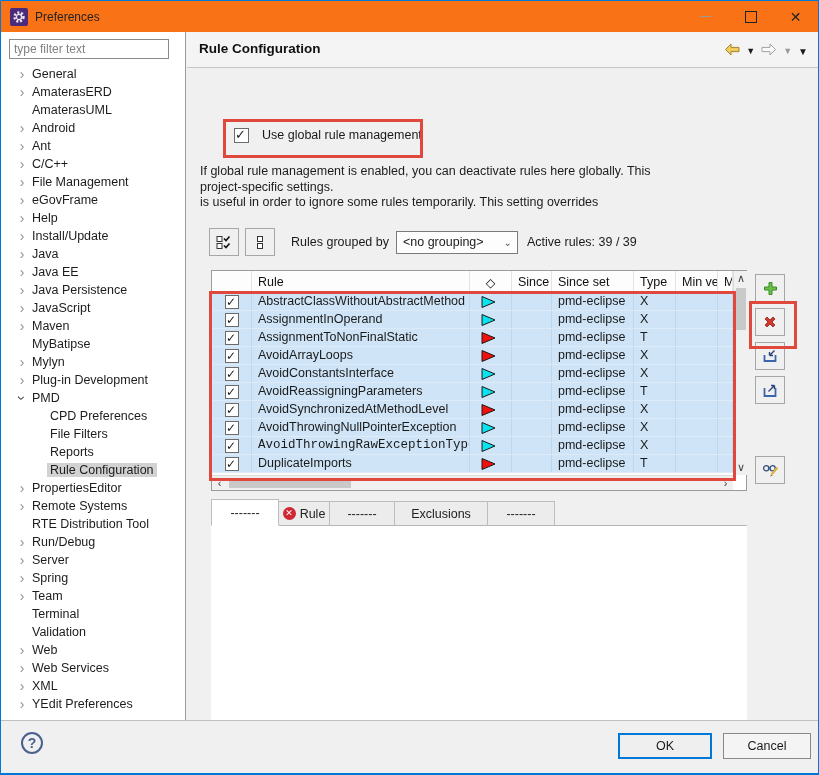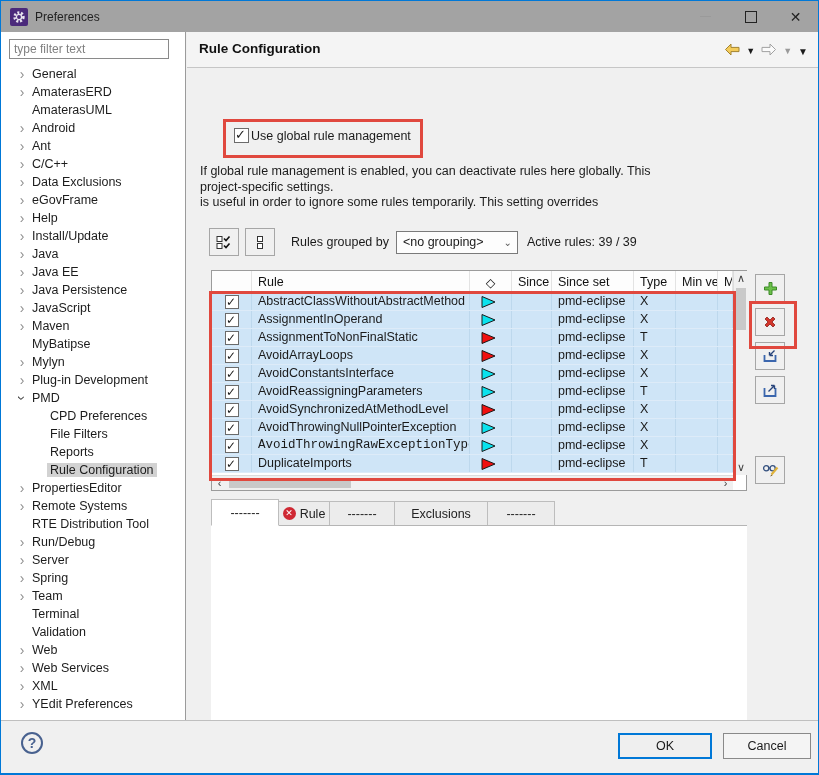--- a/index.html
+++ b/index.html
@@ -1,19 +1,19 @@
 <!DOCTYPE html>
 <html><head>
 <meta charset="utf-8">
 <style>
   html,body{margin:0;padding:0;background:#d8d8d8;font-family:"Liberation Sans","DejaVu Sans",sans-serif;}
   .window{position:relative;width:819px;height:775px;background:#f0f0f0;border:1px solid #0078d7;
           border-bottom-width:2px;box-sizing:border-box;overflow:hidden;font-size:13px;color:#1a1a1a;}
   
-  .titlebar{position:absolute;left:0;top:0;right:0;height:31px;background:#a3a3a3;display:flex;align-items:center;}
+  .titlebar{position:absolute;left:0;top:0;right:0;height:31px;background:#f97316;display:flex;align-items:center;}
   .app-icon{width:18px;height:18px;margin:0 7px 0 9px;background:#4b2a7b;border-radius:2px;display:flex;align-items:center;justify-content:center;}
   .title-text{font-size:12px;color:#222;}
   .win-controls{margin-left:auto;display:flex;height:31px;}
   .win-btn{width:45px;height:31px;display:flex;align-items:center;justify-content:center;color:#222;}
   .glyph-min{width:11px;height:1px;background:#9a9a9a;}
   .glyph-max{width:10px;height:10px;border:1px solid #222;}
   .glyph-close{font-size:14px;line-height:1;}
   
   .sidebar{position:absolute;left:0;top:31px;width:185px;bottom:53px;background:#fff;border-right:1px solid #9b9b9b;box-sizing:border-box;overflow:hidden;}
   .filter-box{display:block;margin:7px 10px 0 8px;width:160px;height:20px;border:1px solid #8a8a8a;box-sizing:border-box;
@@ -30,21 +30,21 @@
   .mainpanel{position:absolute;left:186px;top:31px;right:0;bottom:53px;}
   .panel-header{position:relative;height:35px;background:#f4f4f4;border-bottom:1px solid #c6c6c6;}
   .panel-title{position:absolute;left:12px;top:9px;font-weight:bold;font-size:13.5px;color:#111;}
   .nav{position:absolute;right:10px;top:11px;display:flex;align-items:center;gap:6px;}
   .tri{font-size:9px;color:#1a1a1a;line-height:9px;}
   .tri.gray{color:#9a9a9a;}
   .content{position:absolute;left:0;top:36px;right:0;bottom:0;}
   
   .annot{position:absolute;border:3px solid #e0483e;pointer-events:none;z-index:5;}
   
-  .global-row{position:absolute;left:47px;top:60px;display:flex;align-items:center;gap:2px;}
+  .global-row{position:absolute;left:47px;top:60px;display:flex;align-items:flex-start;gap:13px;}
   .cb{display:inline-block;width:13px;height:13px;background:#fff;border:1px solid #6b6b6b;position:relative;box-sizing:content-box;flex:none;}
   .cb.checked::after{content:"\2713";position:absolute;left:0px;top:-2px;font-size:13px;font-weight:bold;color:#1a1a1a;}
   .global-label{font-size:12.5px;}
   .desc{position:absolute;left:13px;top:96px;width:590px;font-size:12.5px;line-height:15.5px;color:#1c1c1c;}
   
   .rule-toolbar{position:absolute;left:22px;top:160px;display:flex;align-items:center;}
   .tb-btn{width:28px;height:26px;background:#f0f0f0;border:1px solid #a6a6a6;display:flex;align-items:center;justify-content:center;margin-right:6px;}
   .grouped-label{margin:0 7px 0 10px;font-size:12.5px;}
   .combo{width:122px;height:23px;border:1px solid #7a7a7a;background:#fdfdfd;display:flex;align-items:center;box-sizing:border-box;padding-left:6px;font-size:12.5px;}
   .combo .combo-chev{margin-left:auto;margin-right:5px;color:#5a5a5a;font-size:10px;}
@@ -137,21 +137,21 @@
         <div class="tree-item lvl0">
           <span class="chev">›</span>
           <span class="tree-label">Ant</span>
         </div>
         <div class="tree-item lvl0">
           <span class="chev">›</span>
           <span class="tree-label">C/C++</span>
         </div>
         <div class="tree-item lvl0">
           <span class="chev">›</span>
-          <span class="tree-label">Data Exclusions</span>
+          <span class="tree-label">File Management</span>
         </div>
         <div class="tree-item lvl0">
           <span class="chev">›</span>
           <span class="tree-label">eGovFrame</span>
         </div>
         <div class="tree-item lvl0">
           <span class="chev">›</span>
           <span class="tree-label">Help</span>
         </div>
         <div class="tree-item lvl0">

